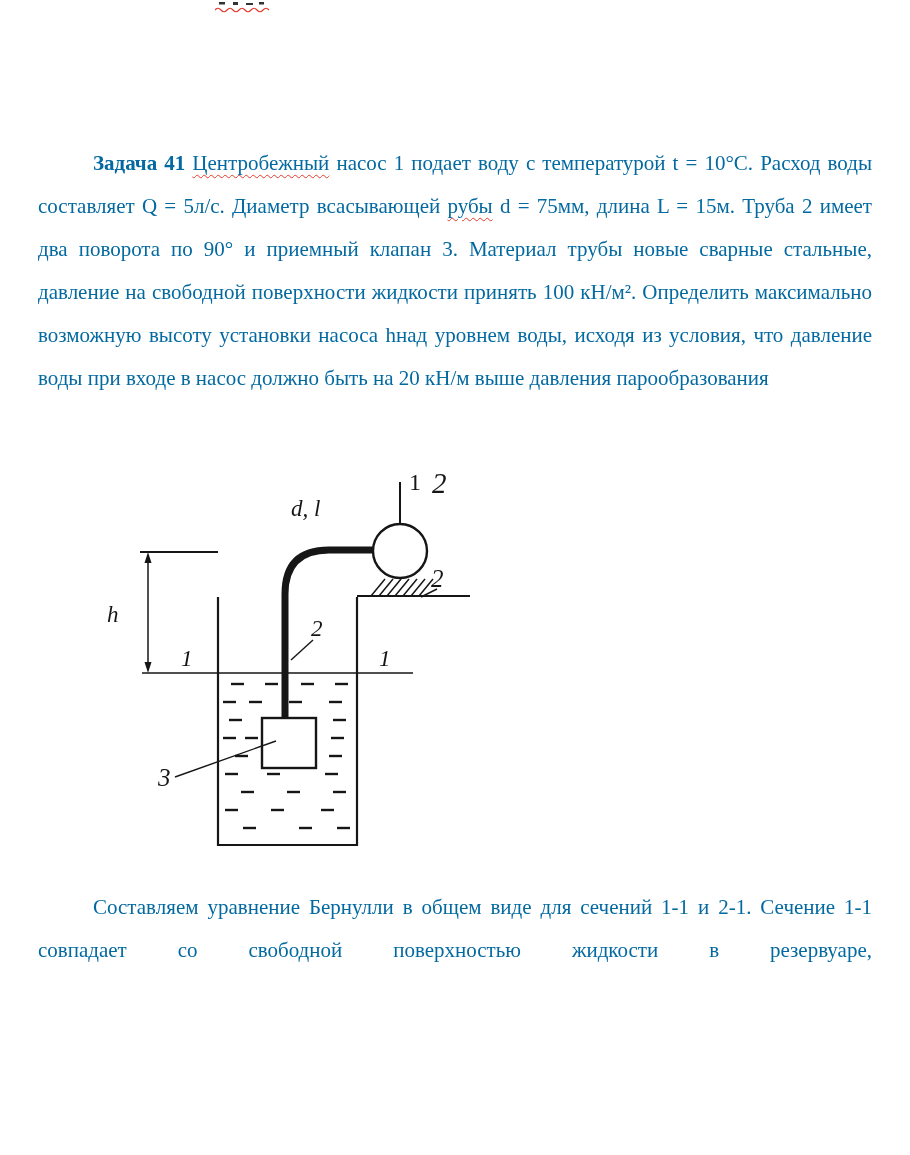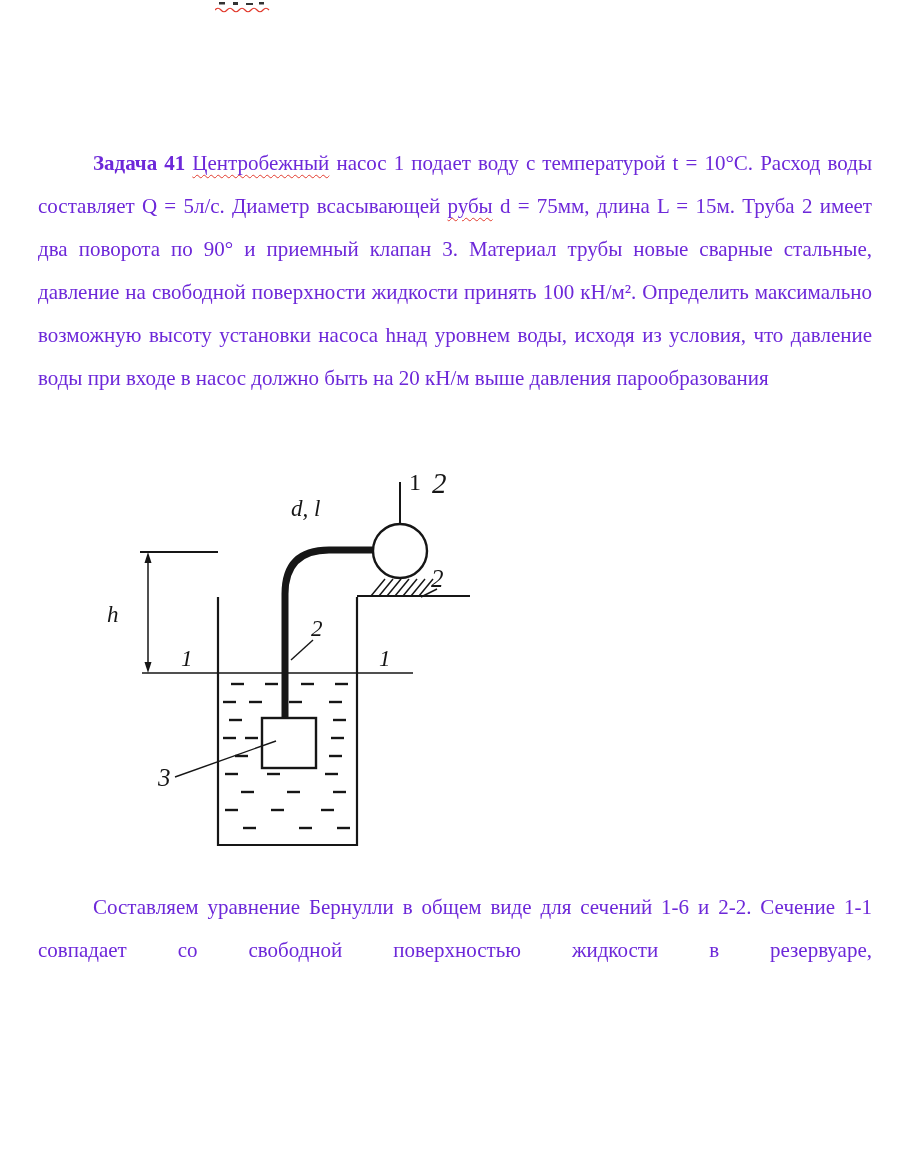--- a/index.html
+++ b/index.html
@@ -1,19 +1,19 @@
 <!DOCTYPE html>
 <html><head>
 <meta charset="utf-8">
 <style>
   * { margin:0; padding:0; box-sizing:border-box; }
   html,body { background:#ffffff; }
   .page {
     position:relative; width:910px; height:1155px; background:#ffffff;
-    font-family:"Liberation Serif", serif; color:#6d28d9; overflow:hidden;
+    font-family:"Liberation Serif", serif; color:#0369a1; overflow:hidden;
   }
   .para { font-size:21px; line-height:43px; text-align:justify; }
   .problem-text { position:absolute; top:142px; left:38px; width:834px; text-indent:55px; }
   .problem-text .bold { font-weight:bold; }
   .spell {
     text-decoration-line: underline;
     text-decoration-style: wavy;
     text-decoration-color:#e23b2e;
     text-decoration-thickness:1px;
     text-underline-offset:4px;
@@ -119,16 +119,16 @@
       <text class="fig-text it" x="12" y="162" font-size="23">h</text>
       <text class="fig-text it" x="86" y="206" font-size="23">1</text>
       <text class="fig-text it" x="284" y="206" font-size="23">1</text>
       <text class="fig-text it" x="216" y="176" font-size="23">2</text>
       <text class="fig-text it" x="336" y="127" font-size="25">2</text>
       <text class="fig-text it" x="63" y="326" font-size="25">3</text>
     </svg>
   </div>
 
   <div class="solution">
-    <p class="para solution-body">Составляем уравнение Бернулли в общем виде для сечений 1-6 и 2-2. Сечение 1-1 совпадает со свободной поверхностью жидкости в резервуаре,</p>
+    <p class="para solution-body">Составляем уравнение Бернулли в общем виде для сечений 1-1 и 2-1. Сечение 1-1 совпадает со свободной поверхностью жидкости в резервуаре,</p>
   </div>
 
 </div>
 
 </body></html>

